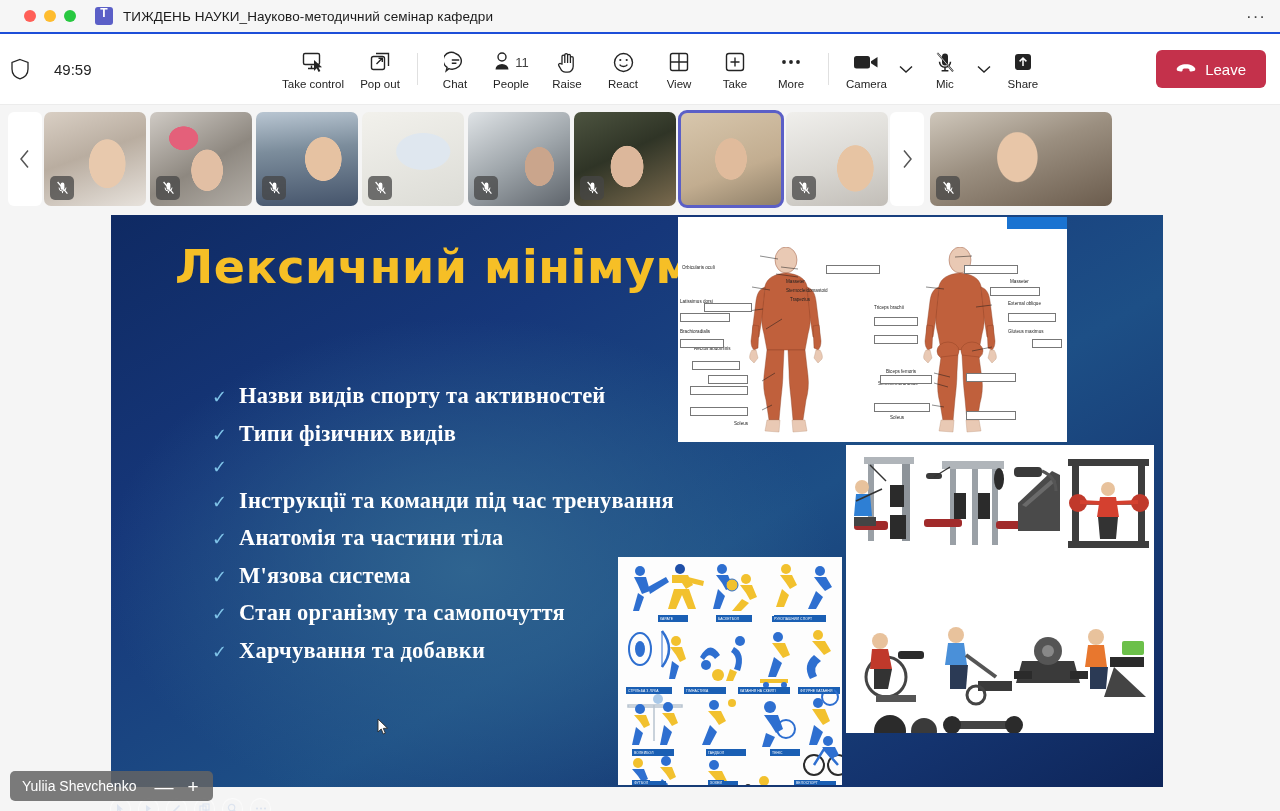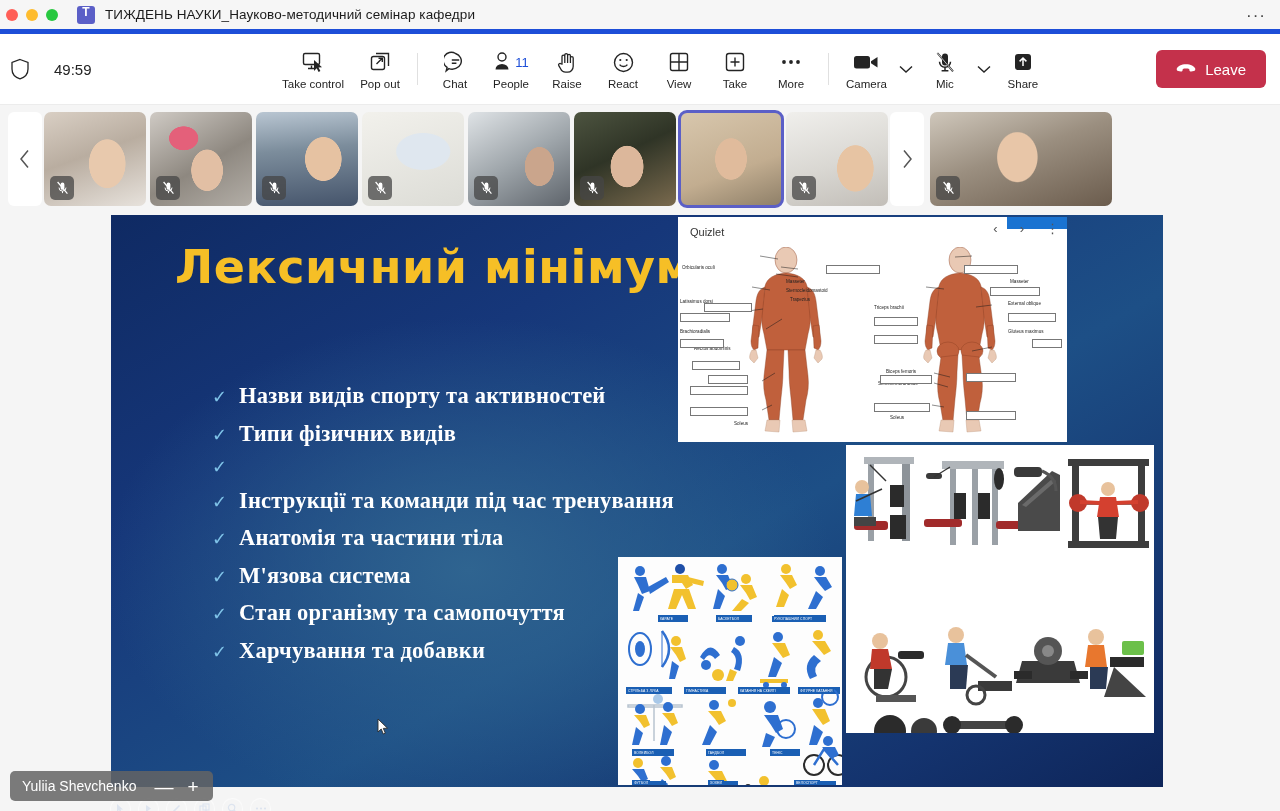--- a/index.html
+++ b/index.html
@@ -8,23 +8,23 @@
     background: #f5f5f5;
     font-family: "Liberation Sans", sans-serif;
     overflow: hidden;
   }
 
   
   .titlebar {
     height: 34px; width: 100%;
     background: #f6f6f6;
     display: flex; align-items: center;
-    padding: 0 6px;
+    padding: 0 24px;
     position: relative;
-    border-bottom: 5px solid #1d4ed8;
+    border-bottom: 2px solid #1d4ed8;
   }
   .traffic { display: flex; gap: 8px; align-items: center; }
   .tl { width: 12px; height: 12px; border-radius: 50%; }
   .tl.red { background: #ff5f57; }
   .tl.yellow { background: #febc2e; }
   .tl.green { background: #28c840; }
   .teams-logo {
     width: 18px; height: 18px; margin-left: 19px;
     background: #5b5fc7; border-radius: 3px;
     position: relative; flex: none;
@@ -70,21 +70,21 @@
   }
   .tbtn .ic {
     height: 26px; display: flex; align-items: center; justify-content: center;
     position: relative;
   }
   .tbtn .lbl {
     font-size: 11.5px; color: #242424; margin-top: 3px;
     white-space: nowrap;
   }
   .badge-num {
-    font-size: 13px; color: #1d4ed8; margin-left: 2px; font-weight: 400;
+    font-size: 13px; color: #404040; margin-left: 2px; font-weight: 400;
   }
   .divider { width: 1px; height: 32px; background: #e0e0e0; margin: 0 9px; }
 
   .tb-right {
     display: flex; align-items: center; padding-right: 14px; gap: 0;
   }
   .chev {
     width: 22px; height: 30px; display: flex; align-items: center;
     justify-content: center; cursor: pointer;
   }
@@ -617,28 +617,20 @@
         <span class="btxt">Стан організму та самопочуття</span>
       </div>
       <div class="bullet">
         <span class="chk">✓</span>
         <span class="btxt">Харчування та добавки</span>
       </div>
     </div>
 
     <div class="quizlet">
       <div class="qz-accent"></div>
-      <div class="qz-head">
-        <div class="qz-logo">Quizlet</div>
-        <div class="qz-nav">
-          <span>‹</span>
-          <span>›</span>
-          <span>⋮</span>
-        </div>
-      </div>
 
       <div class="anatomy">
 
         <svg class="body-fig left" viewBox="0 0 92 190">
           <g fill="#c0603c" stroke="#8a3f24" stroke-width=".4">
             <ellipse cx="46" cy="13" rx="11" ry="13" fill="#e9c9b4"></ellipse>
             <path d="M46 26 c-12 1 -19 5 -21 13 l-3 24 c-1 9 0 17 2 24 l3 16 h38 l3 -16 c2 -7 3 -15 2 -24 l-3 -24 c-2 -8 -9 -12 -21 -13 Z"></path>
             <path d="M25 40 c-6 2 -8 7 -9 14 l-3 24 c-1 6 0 10 2 13 l4 -1 l3 -20 Z"></path>
             <path d="M67 40 c6 2 8 7 9 14 l3 24 c1 6 0 10 -2 13 l-4 -1 l-3 -20 Z"></path>
             <path d="M13 78 l-2 16 c0 4 1 7 3 9 l4 -2 l1 -22 Z"></path>

